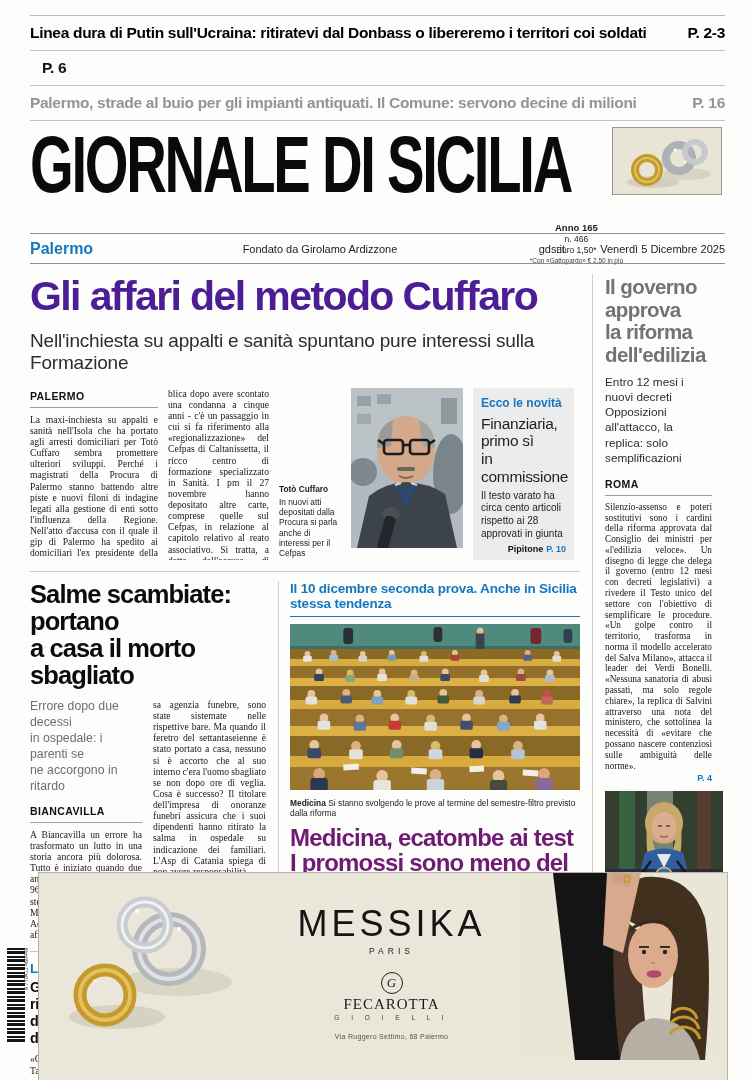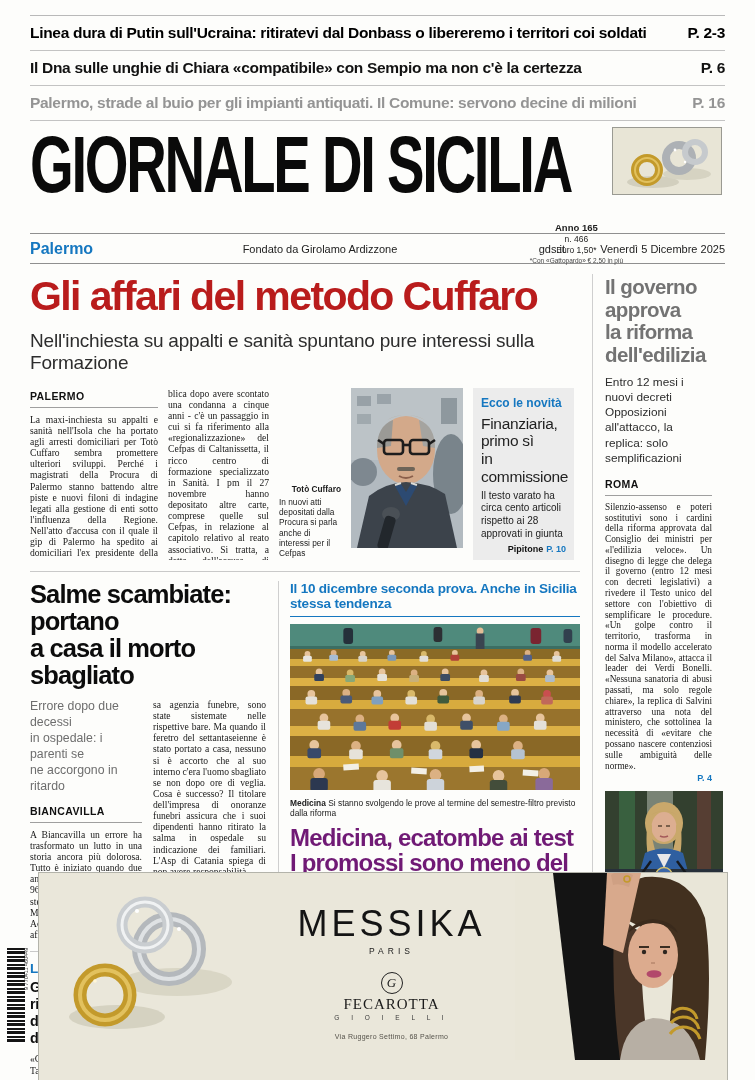--- a/index.html
+++ b/index.html
@@ -45,37 +45,37 @@
   .date-bar .city { flex:0 0 175px; font-size:16px; font-weight:bold; color:#1577c0; }
   .date-bar .founder { flex:0 0 230px; text-align:center; }
   .date-bar .site { flex:1; text-align:right; }
   .date-bar .date { flex:0 0 160px; text-align:right; }
 
   
   .main-flex { display:flex; margin-top: 10px; }
   .left-main { width: 550px; }
   .right-rail { width: 120px; margin-left: 12px; border-left: 1px solid #cfcfcf; padding-left: 12px; }
 
-  .lead-headline { font-size: 41px; font-weight: 800; letter-spacing: -1.6px; color:#b91c1c; line-height:1.02; margin: 2px 0 12px; }
+  .lead-headline { font-size: 41px; font-weight: 800; letter-spacing: -1.6px; color:#4c1d95; line-height:1.02; margin: 2px 0 12px; }
   .lead-subhead { font-size: 19px; color:#2d2d2d; letter-spacing:-0.2px; margin-bottom: 14px; }
 
   .serif { font-family: "Liberation Serif", serif; font-size: 9.6px; line-height: 1.16; text-align: justify; color:#181818; }
   .kicker { font-size: 10.5px; font-weight: bold; letter-spacing: 0.4px; color:#101010;
             border-bottom: 1px solid #9f9f9f; padding: 2px 0 5px; margin-bottom: 6px; }
   .byline { text-align: right; font-size: 9px; margin-top: 3px; }
   .byline .name { font-weight: bold; color:#111; }
   .byline .pg { font-weight: bold; color:#1577c0; margin-left: 3px; }
 
   .lead-band { display:flex; gap: 10px; height: 172px; overflow: hidden; }
   .lead-col1 { width: 128px; }
   .lead-col2 { width: 101px; display:flex; flex-direction:column; }
   .lead-col2 .serif { flex: 0 0 auto; }
   .lead-caption { width: 62px; display:flex; flex-direction:column; justify-content:flex-end;
                   font-size: 8.3px; line-height: 1.25; color:#1c1c1c; padding-bottom: 1px; }
-  .lead-caption .cap-title { font-weight: bold; margin-bottom: 2px; text-align: right; }
+  .lead-caption .cap-title { font-weight: bold; margin-bottom: 2px; }
   .lead-photo { width: 112px; height: 160px; flex:0 0 auto; }
   .finance-box { width: 101px; background:#ececec; padding: 8px 8px 6px; display:flex; flex-direction:column; }
   .finance-box .box-kicker { font-size: 12px; font-weight: bold; color:#1577c0; margin-bottom: 5px; }
   .finance-box .box-title { font-size: 15.5px; line-height: 1.14; color:#1f1f1f; letter-spacing:-0.3px; white-space: pre-line; }
   .finance-box .box-text { font-size: 10px; line-height: 1.28; color:#222; margin-top: auto; }
 
   .hrule { border-top: 1px solid #c9c9c9; margin: 11px 0 9px; }
 
   .mid-band { display:flex; }
   .salme-wrap { width: 236px; }
@@ -142,21 +142,20 @@
 
 <div class="page">
   <div class="inner">
 
     <div class="top-strip">
       <div class="strip-row c-blue">
         <span>Linea dura di Putin sull'Ucraina: ritiratevi dal Donbass o libereremo i territori coi soldati</span>
         <span class="pg">P. 2-3</span>
       </div>
       <div class="strip-row c-black">
-        <span>Il Dna sulle unghie di Chiara «compatibile» con Sempio ma non c'è la certezza</span>
         <span class="pg">P.  6</span>
       </div>
       <div class="strip-row c-gray">
         <span>Palermo, strade al buio per gli impianti antiquati. Il Comune: servono decine di milioni</span>
         <span class="pg">P. 16</span>
       </div>
     </div>
 
     <div class="masthead">
       <div class="masthead-title">GIORNALE DI SICILIA</div>

